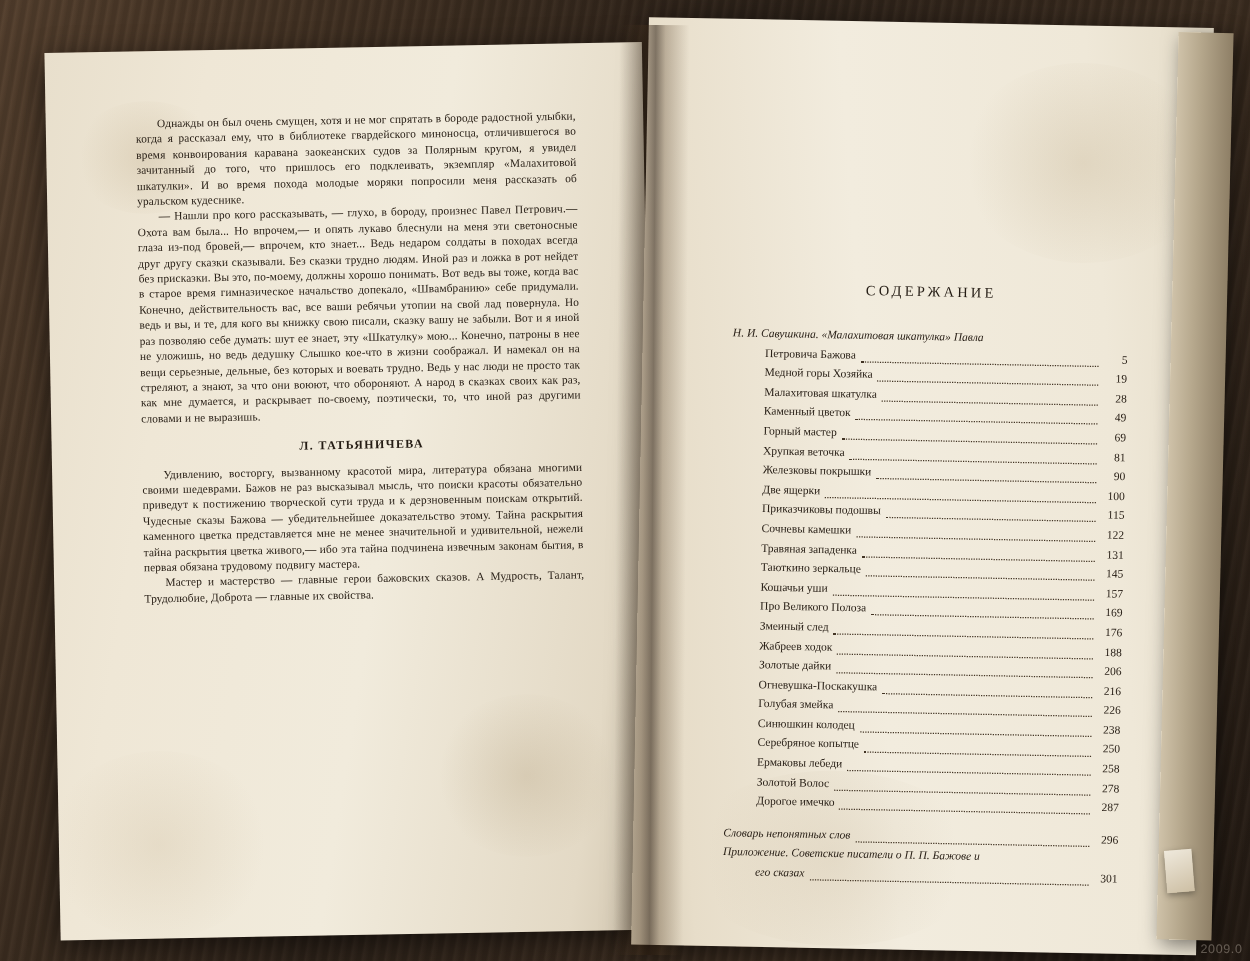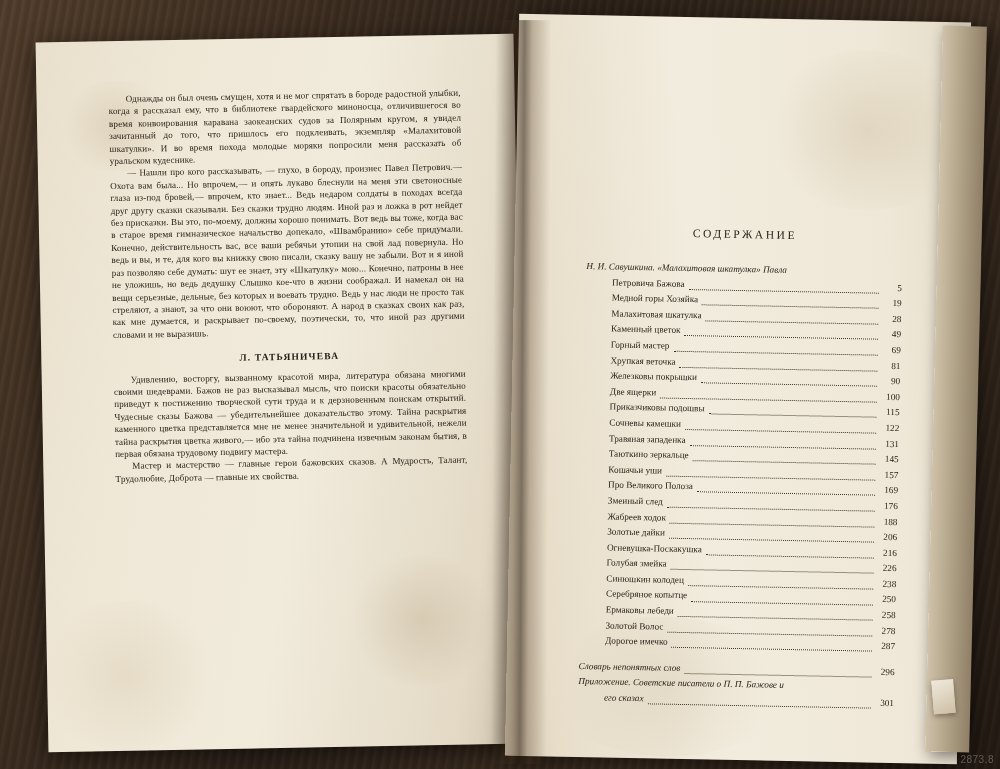--- a/index.html
+++ b/index.html
@@ -358,14 +358,14 @@
               <span class="pg">301</span>
             </div>
           </div>
       </div>
     </div>
 
     <div id="gutter"></div>
     <div id="cover-edge"></div>
   </div>
 
-  <div id="watermark">2873.8</div>
+  <div id="watermark">2009.0</div>
 </div>
 
 </body></html>

